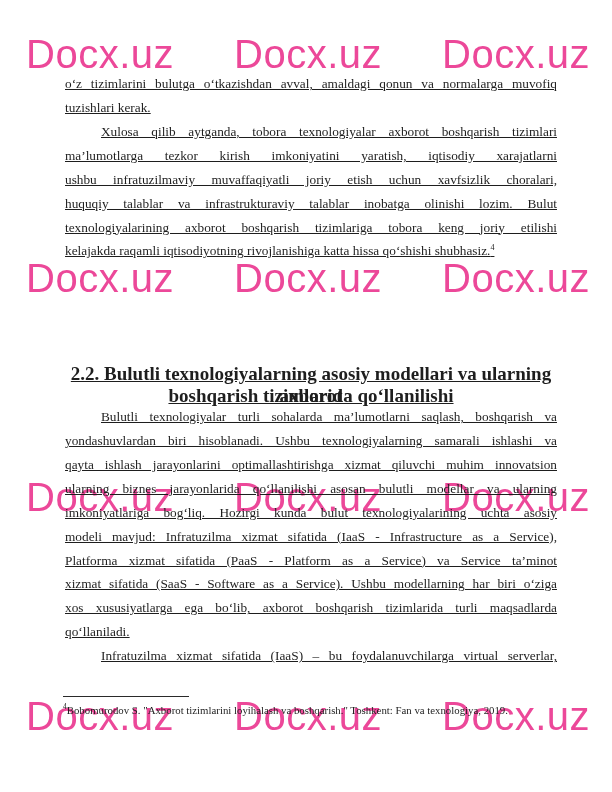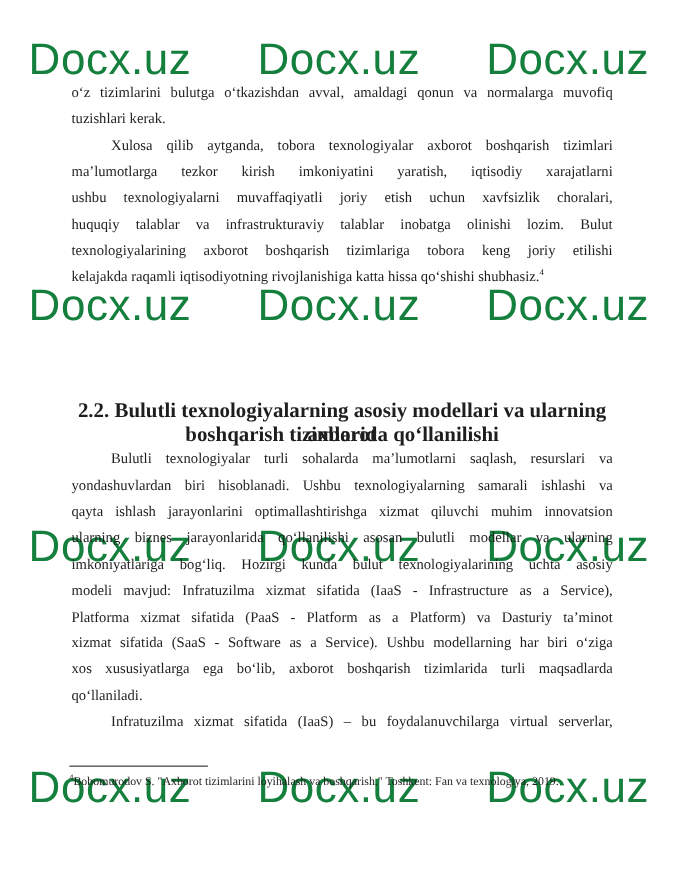--- a/index.html
+++ b/index.html
@@ -13,39 +13,40 @@
     color: #1e1e1e;
   }
 
   
   .wm {
     position: absolute;
     z-index: 1;
     font-family: "Liberation Sans", "DejaVu Sans", sans-serif;
     font-size: 40px;
     line-height: 40px;
-    color: #15803d;
+    color: #ec4899;
     letter-spacing: 0.5px;
     white-space: nowrap;
     user-select: none;
   }
   .c1 { left: 26px; }
   .c2 { left: 234px; }
   .c3 { left: 442px; }
   .r1 { top: 34px; }
   .r2 { top: 258px; }
   .r3 { top: 477px; }
   .r4 { top: 696px; }
 
   
   .tblock {
     position: absolute;
     z-index: 2;
     left: 65px;
     width: 492px;
+    text-decoration: underline;
   }
   .blk-a { top: 72px; }
   .blk-h { top: 363px; }
   .blk-c { top: 405px; }
 
   .ln {
     height: 23.93px;
     line-height: 23.93px;
     overflow: hidden;
     text-align: justify;
@@ -113,39 +114,39 @@
   <span class="wm r3 c3">Docx.uz</span>
   <span class="wm r4 c1">Docx.uz</span>
   <span class="wm r4 c2">Docx.uz</span>
   <span class="wm r4 c3">Docx.uz</span>
 
   <div class="tblock blk-a">
     <div class="ln j">o‘z tizimlarini bulutga o‘tkazishdan avval, amaldagi qonun va normalarga muvofiq</div>
     <div class="ln plain">tuzishlari kerak.</div>
     <div class="ln j ind">Xulosa qilib aytganda, tobora texnologiyalar axborot boshqarish tizimlari</div>
     <div class="ln j">ma’lumotlarga tezkor kirish imkoniyatini yaratish, iqtisodiy xarajatlarni</div>
-    <div class="ln j">ushbu texnologiyalarni muvaffaqiyatli joriy etish uchun xavfsizlik choralari,</div>
+    <div class="ln j">ushbu infratuzilmaviy muvaffaqiyatli joriy etish uchun xavfsizlik choralari,</div>
     <div class="ln j">huquqiy talablar va infrastrukturaviy talablar inobatga olinishi lozim. Bulut</div>
     <div class="ln j">texnologiyalarining axborot boshqarish tizimlariga tobora keng joriy etilishi</div>
     <div class="ln plain"><span>kelajakda raqamli iqtisodiyotning rivojlanishiga katta hissa qo‘shishi shubhasiz.</span><sup class="fnref">4</sup></div>
   </div>
 
   <div class="tblock blk-h">
     <div class="hln">2.2. Bulutli texnologiyalarning asosiy modellari va ularning axborot</div>
     <div class="hln">boshqarish tizimlarida qo‘llanilishi</div>
   </div>
 
   <div class="tblock blk-c">
-    <div class="ln j ind">Bulutli texnologiyalar turli sohalarda ma’lumotlarni saqlash, resurslari va</div>
+    <div class="ln j ind">Bulutli texnologiyalar turli sohalarda ma’lumotlarni saqlash, boshqarish va</div>
     <div class="ln j">yondashuvlardan biri hisoblanadi. Ushbu texnologiyalarning samarali ishlashi va</div>
     <div class="ln j">qayta ishlash jarayonlarini optimallashtirishga xizmat qiluvchi muhim innovatsion</div>
     <div class="ln j">ularning biznes jarayonlarida qo‘llanilishi asosan bulutli modellar va ularning</div>
     <div class="ln j">imkoniyatlariga bog‘liq. Hozirgi kunda bulut texnologiyalarining uchta asosiy</div>
     <div class="ln j">modeli mavjud: Infratuzilma xizmat sifatida (IaaS - Infrastructure as a Service),</div>
-    <div class="ln j">Platforma xizmat sifatida (PaaS - Platform as a Platform) va Dasturiy ta’minot</div>
+    <div class="ln j">Platforma xizmat sifatida (PaaS - Platform as a Service) va Service ta’minot</div>
     <div class="ln j">xizmat sifatida (SaaS - Software as a Service). Ushbu modellarning har biri o‘ziga</div>
     <div class="ln j">xos xususiyatlarga ega bo‘lib, axborot boshqarish tizimlarida turli maqsadlarda</div>
     <div class="ln plain">qo‘llaniladi.</div>
     <div class="ln j ind">Infratuzilma xizmat sifatida (IaaS) – bu foydalanuvchilarga virtual serverlar,</div>
   </div>
 
   <div class="fn-rule"></div>
   <div class="fn">
     <sup>4</sup><span>Bobomurodov S. "Axborot tizimlarini loyihalash va boshqarish." Toshkent: Fan va texnologiya, 2019.</span>
   </div>

